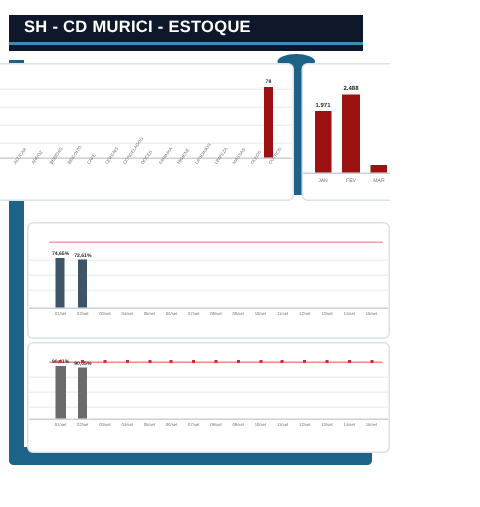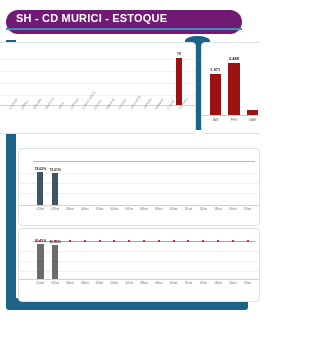--- a/index.html
+++ b/index.html
@@ -29,22 +29,21 @@
     background:#1d6287;
   }
   .spine-cap{
     position:absolute;left:185px;top:36px;width:25px;height:10px;
     background:#1d6287;border-radius:50%;
   }
 
   
   .header{
     position:absolute;left:6px;top:10px;width:236px;height:24px;
-    background:#701a75;
-    border-radius:14px;
+    background:#0f172a;
   }
   .header-title{
     position:absolute;left:10px;top:2px;
     color:#ffffff;font-size:11px;font-weight:bold;
     letter-spacing:0.2px;white-space:nowrap;
   }
   .header-rule{
     position:absolute;left:6px;top:28px;width:236px;height:2px;
     background:#3f8cb5;
   }

